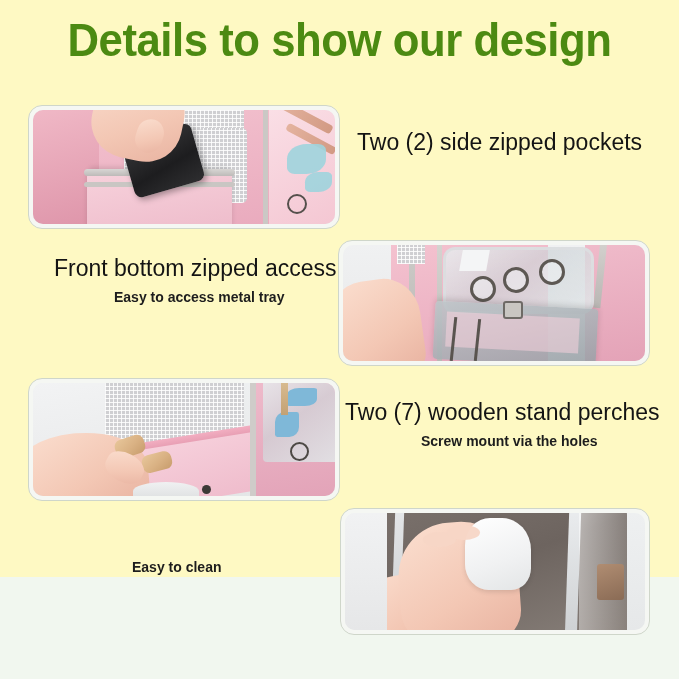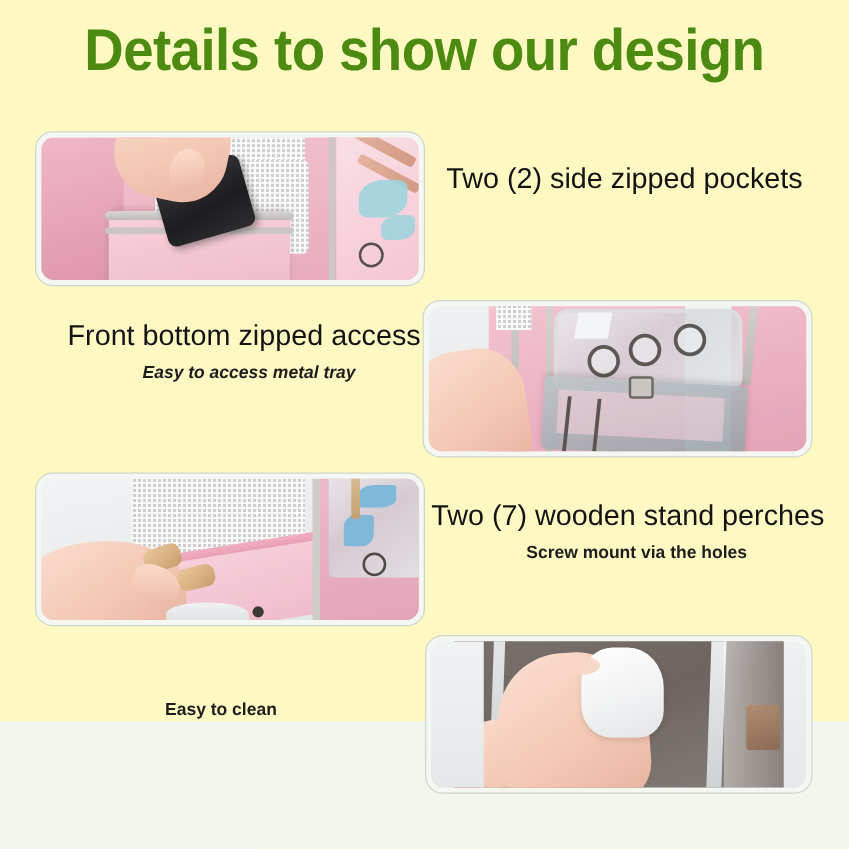--- a/index.html
+++ b/index.html
@@ -79,21 +79,21 @@
     font-size: 14px;
     line-height: 20px;
     font-weight: 600;
     margin-top: 5px;
     white-space: nowrap;
   }
   #cap-pockets { left: 357px; top: 128px; }
   #cap-pockets .subline { margin-left: 16px; }
 
   #cap-access  { left: 26px;  top: 254px; margin-left: 28px; }
-  #cap-access  .subline { margin-left: 60px; font-style: italic; }
+  #cap-access  .subline { margin-left: 60px; }
 
   #cap-perches { left: 345px; top: 398px; }
   #cap-perches .subline { margin-left: 76px; }
 
   #cap-tray    { left: 95px;  top: 552px; }
   #cap-tray    .subline { margin-left: 37px; }
 
   
   .ph { position: absolute; }
   .pink-lt   { background: linear-gradient(150deg, #fadfe6 0%, #f4c6d2 100%); }

